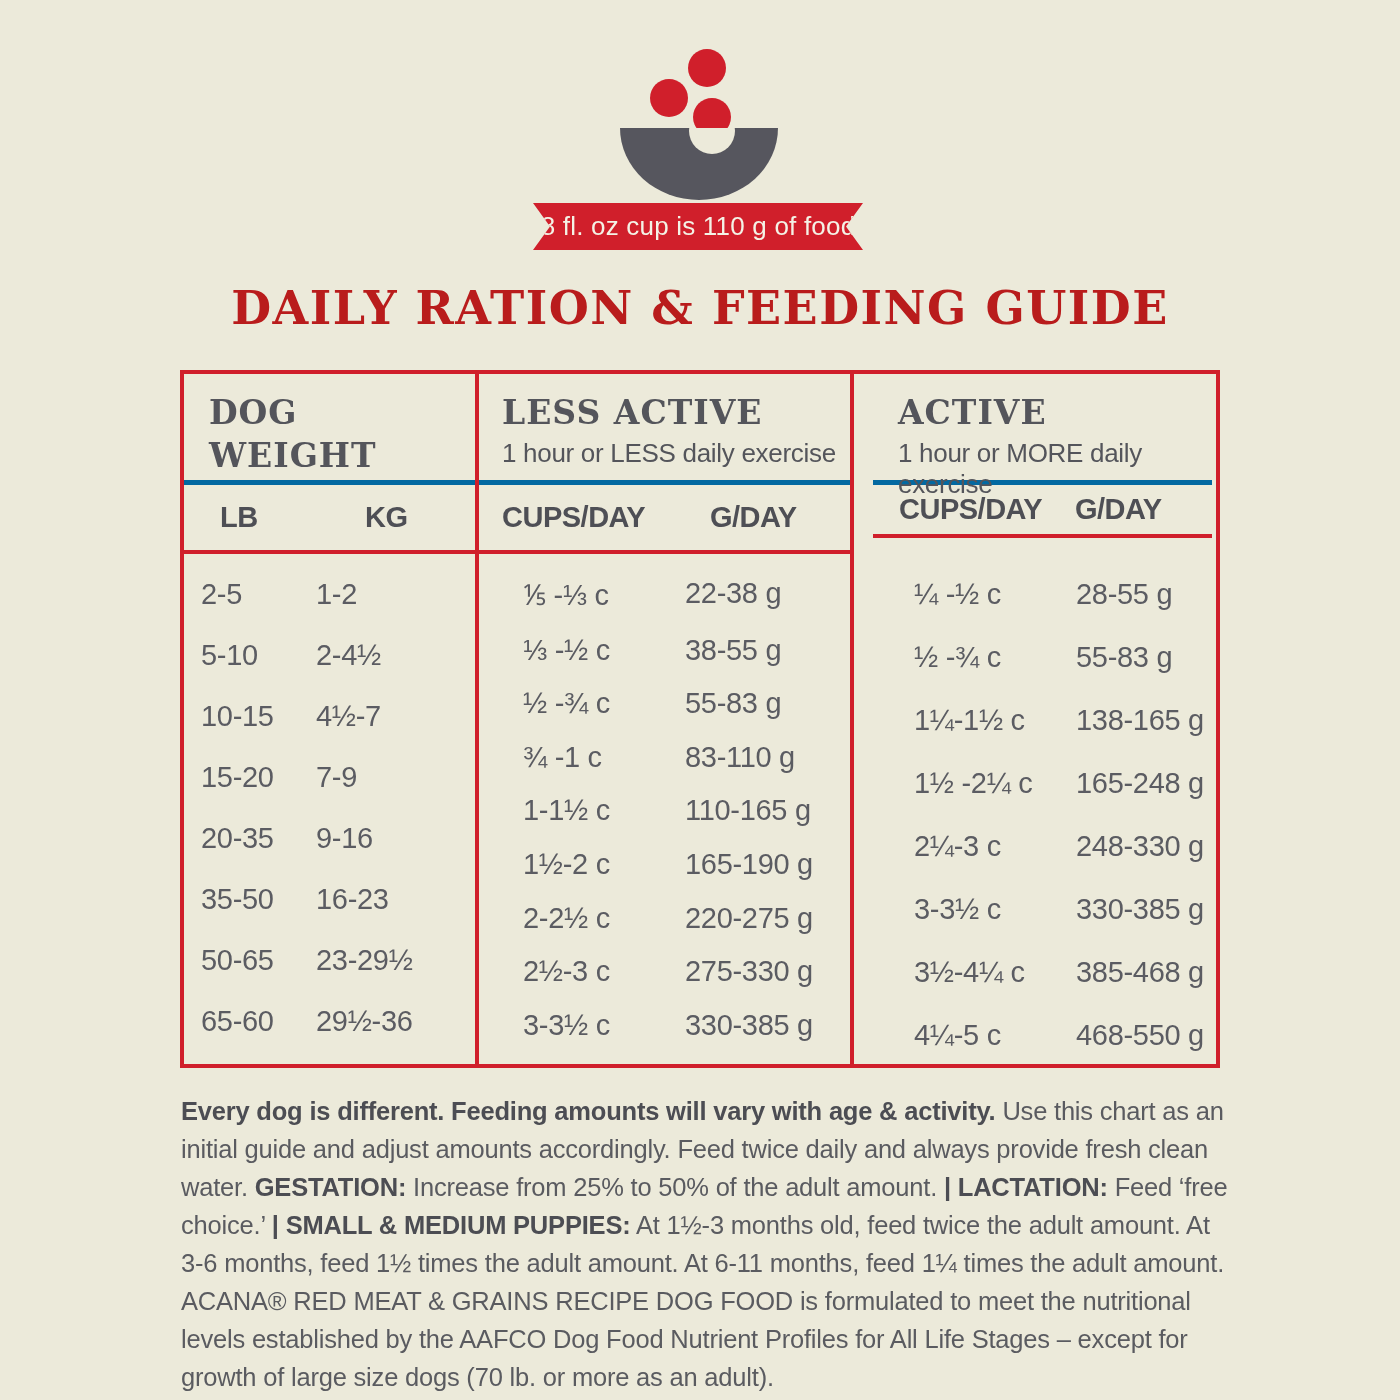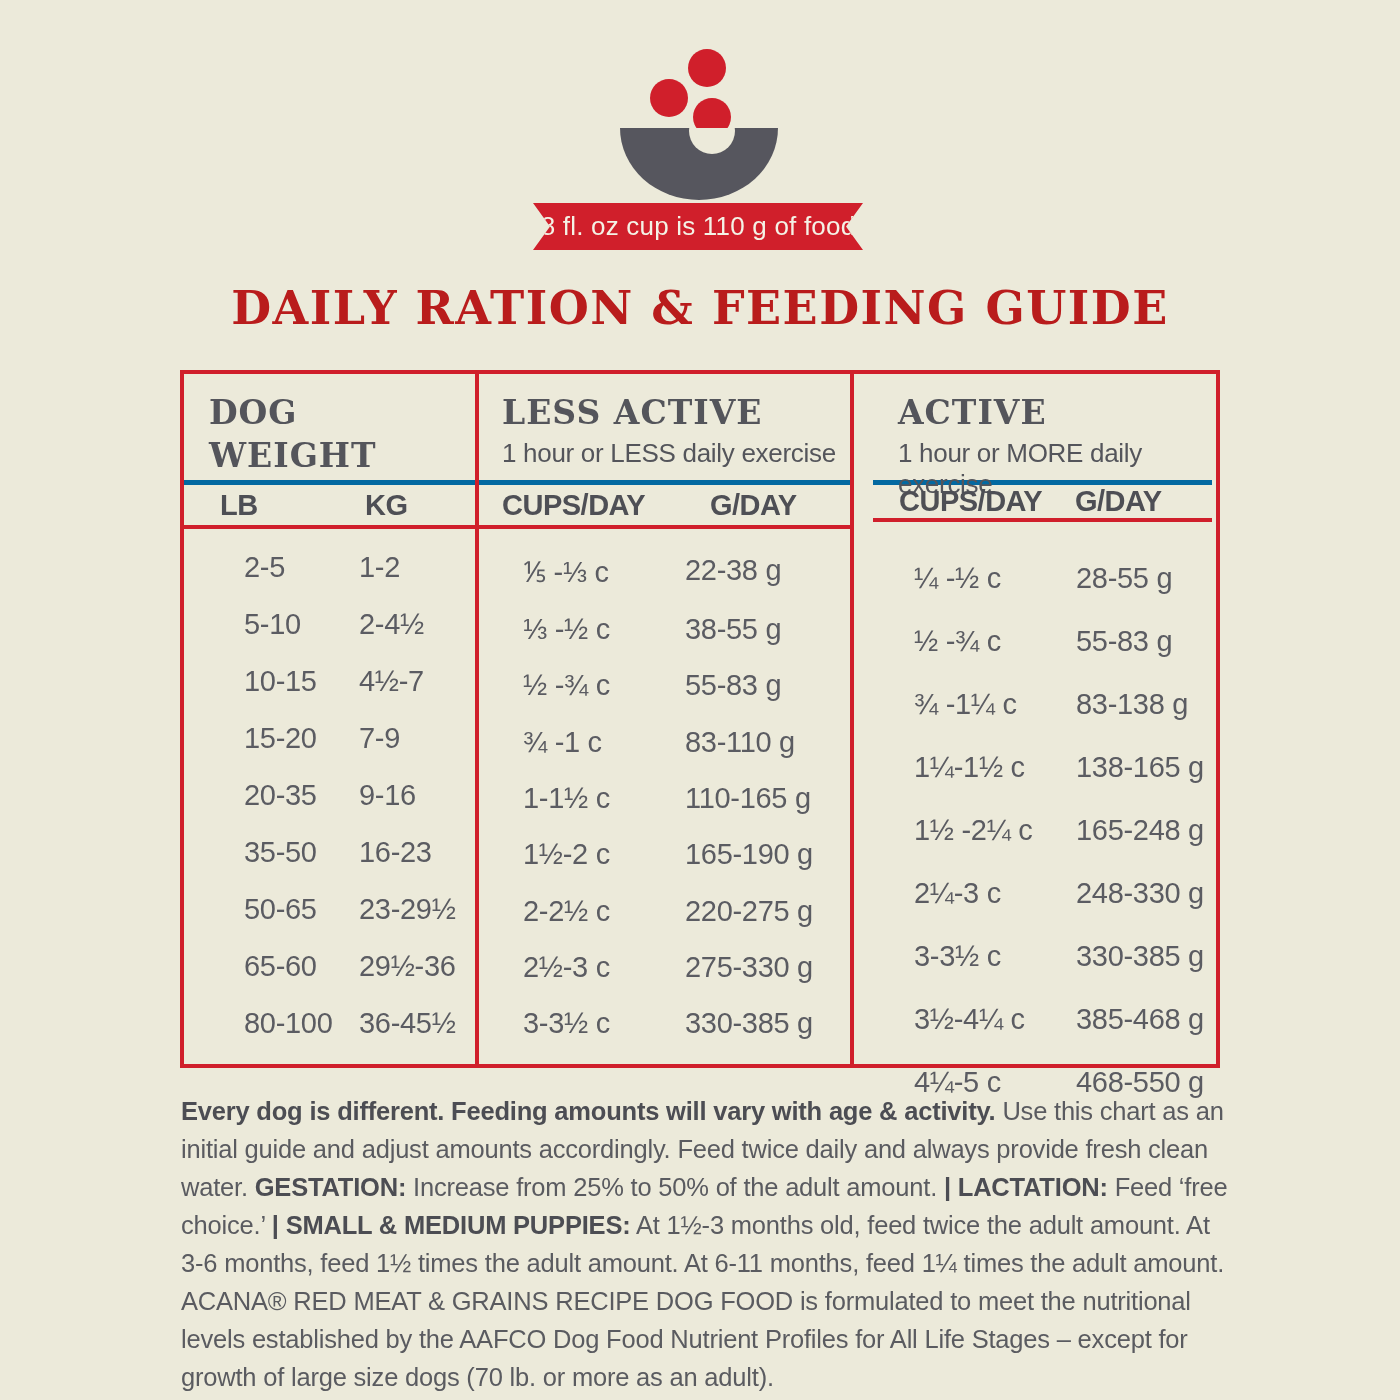--- a/index.html
+++ b/index.html
@@ -82,38 +82,38 @@
     font-size:33px; line-height:1.3; letter-spacing:1px;
     color:#54555B;
   }
   .colw .slab { width:170px; }
   .subt {
     display:block; margin-top:3px;
     font-size:26px; letter-spacing:-0.3px;
     color:#54555B;
   }
   .h2 {
-    height:44px; border-bottom:4px solid #D01F2B;
+    height:69px; border-bottom:4px solid #D01F2B;
     display:grid; align-items:center;
     font-weight:bold; font-size:29px; letter-spacing:-0.5px;
     color:#4E4F55;
   }
   .colw .h2 { grid-template-columns:145px auto; padding-left:36px; }
   .cola .h2 { grid-template-columns:208px auto; padding-left:23px; }
   .colb .h2 { grid-template-columns:176px auto; padding-left:26px; }
 
   .tbody {
     flex:1; display:flex; flex-direction:column;
     justify-content:space-around; padding:10px 0 12px 0;
   }
   .drow {
     display:grid; align-items:center;
     font-size:29px; color:#5B5C62; letter-spacing:-0.3px;
   }
-  .colw .drow { grid-template-columns:115px auto; padding-left:17px;margin-left:43px; }
+  .colw .drow { grid-template-columns:115px auto; padding-left:17px; }
   .cola .drow { grid-template-columns:162px auto; padding-left:44px; }
   .colb .drow { grid-template-columns:162px auto; padding-left:41px;margin-top:30px; }
 
   
   .note {
     position:absolute; left:181px; width:1048px;
     font-size:25.5px; line-height:38px; letter-spacing:-0.2px;
     color:#5A5B60;
   }
   .note .b { font-weight:bold; color:#4C4D53;margin-top:20px; }
@@ -175,24 +175,20 @@
             <span>16-23</span>
           </div>
           <div class="drow">
             <span>50-65</span>
             <span>23-29½</span>
           </div>
           <div class="drow">
             <span>65-60</span>
             <span>29½-36</span>
           </div>
-          <div class="drow">
-            <span>80-100</span>
-            <span>36-45½</span>
-          </div>
         </div>
     </div>
 
     <div class="col cola">
       <div class="h1">
         <span class="slab">LESS ACTIVE</span>
         <span class="subt">1 hour or LESS daily exercise</span>
       </div>
       <div class="h2">
         <span>CUPS/DAY</span>
@@ -250,24 +246,20 @@
       <div class="tbody" id="body-active">
           <div class="drow">
             <span>¼ -½ c</span>
             <span>28-55 g</span>
           </div>
           <div class="drow">
             <span>½ -¾ c</span>
             <span>55-83 g</span>
           </div>
           <div class="drow">
-            <span>¾ -1¼ c</span>
-            <span>83-138 g</span>
-          </div>
-          <div class="drow">
             <span>1¼-1½ c</span>
             <span>138-165 g</span>
           </div>
           <div class="drow">
             <span>1½ -2¼ c</span>
             <span>165-248 g</span>
           </div>
           <div class="drow">
             <span>2¼-3 c</span>
             <span>248-330 g</span>

